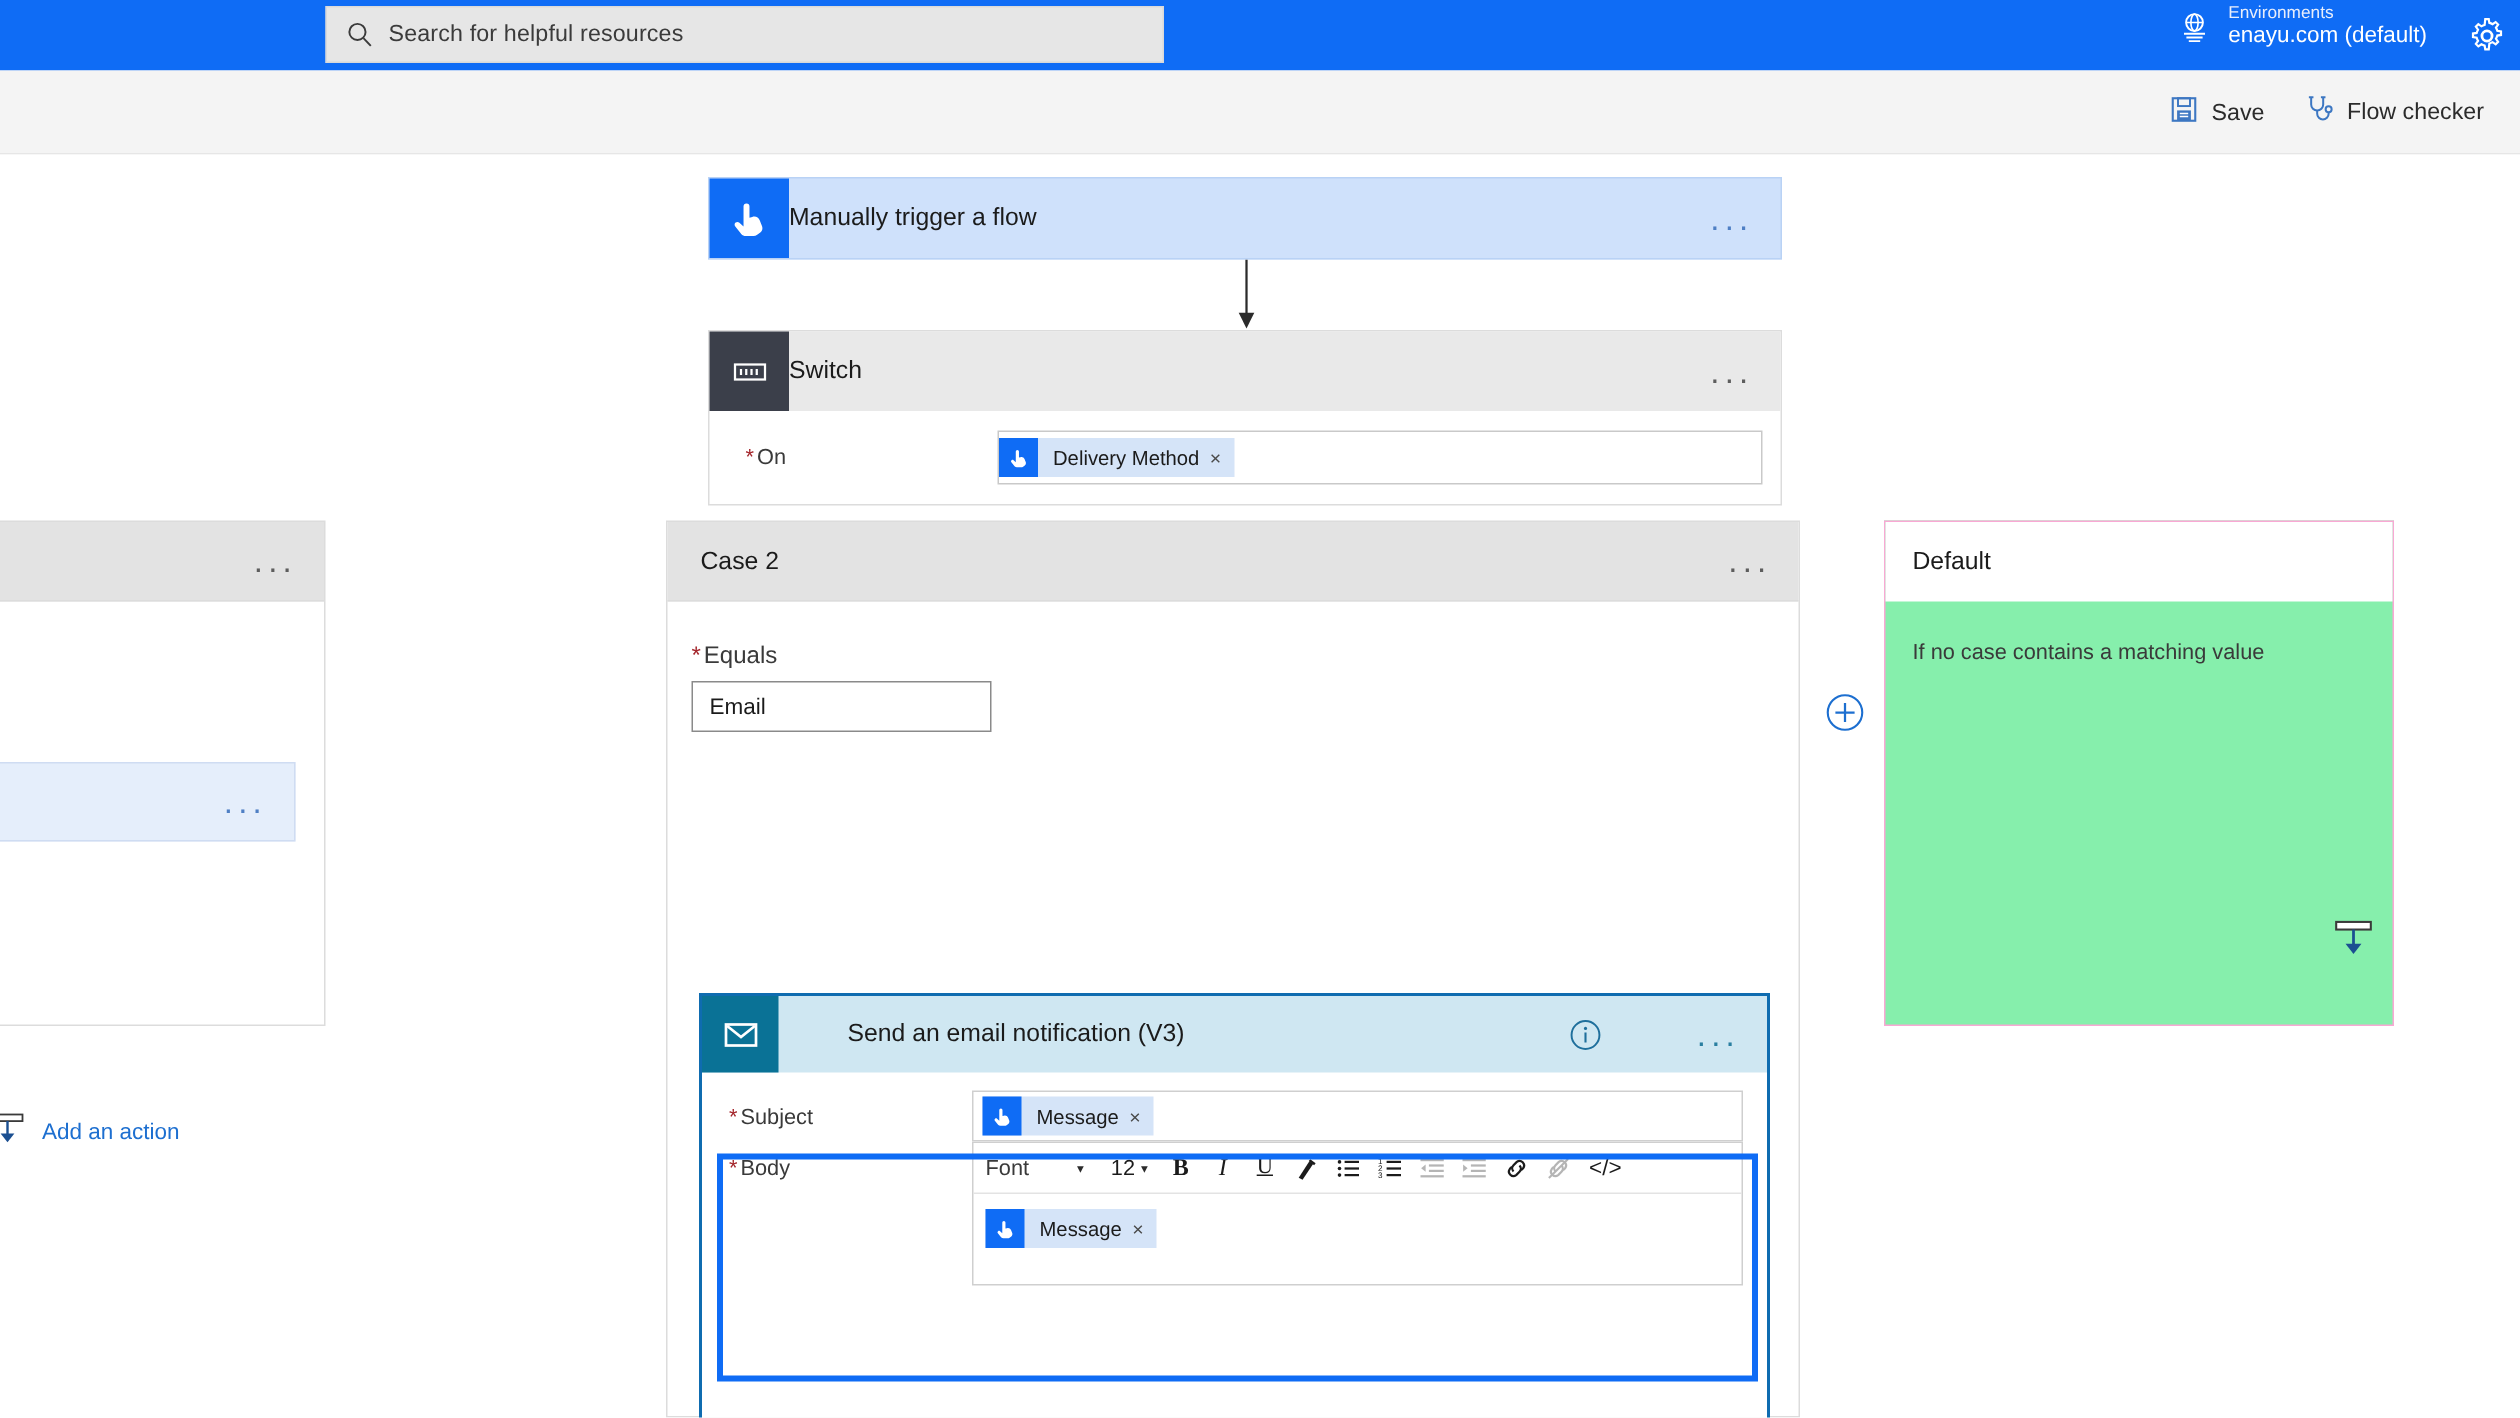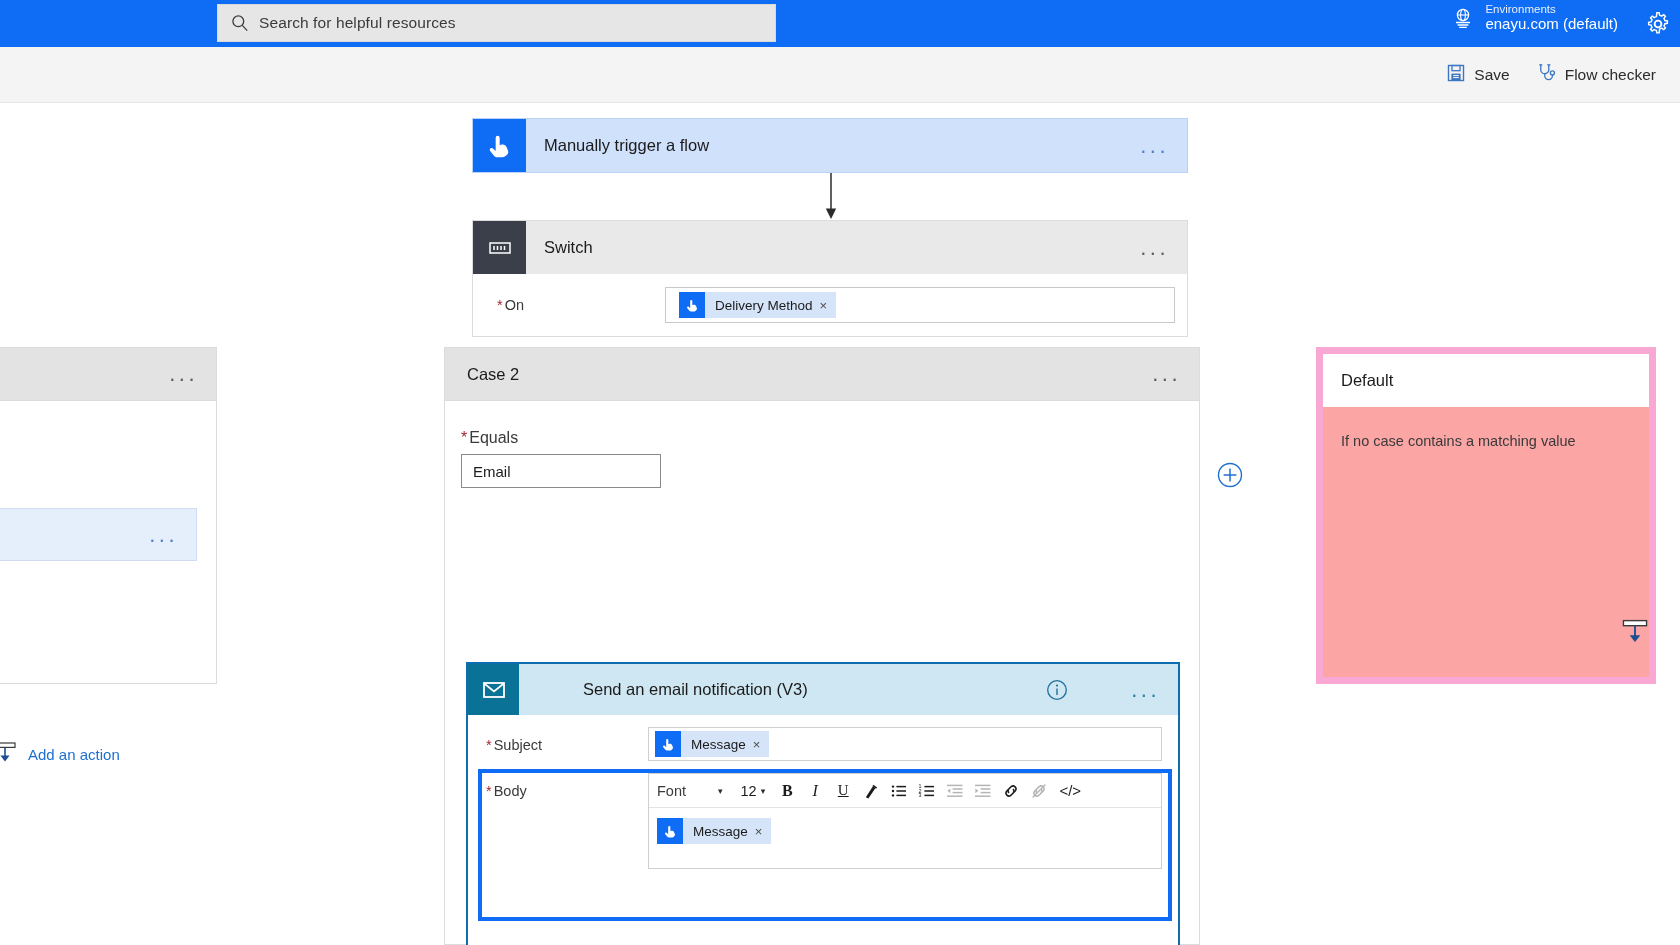--- a/index.html
+++ b/index.html
@@ -77,21 +77,21 @@
   
   .card-header {
     display: flex; align-items: center;
     height: 53px;
   }
   .card-icon {
     width: 53px; height: 53px; flex: 0 0 53px;
     display: flex; align-items: center; justify-content: center;
   }
   .card-title {
-    font-size: 16.5px; color: #1b1b1b; padding-left: 18px;
+    font-size: 16.5px; color: #1b1b1b; 
     white-space: nowrap;
   }
   .ellipsis {
     margin-left: auto; padding-right: 18px;
     letter-spacing: 3.5px; font-size: 22px; line-height: 10px;
     color: #4f7fc4; cursor: pointer; user-select: none;
   }
   .ellipsis.grey { color: #5d5d5d; }
   .ellipsis.teal { color: #2a7fa0; }
 
@@ -127,21 +127,21 @@
     height: 62px; padding: 0 12px 0 24px; gap: 16px;
   }
   .field-label {
     font-size: 14.5px; color: #3a3a3a;
     width: 152px; flex: 0 0 152px;
   }
   .req { color: #a4262c; margin-right: 2px; }
   .token-input {
     flex: 1 1 auto; height: 36px;
     border: 1px solid #c9c9c9; background: #ffffff;
-    display: flex; align-items: center; padding-left: 13px;
+    display: flex; align-items: center; padding-left: 0;
   }
   .token {
     display: inline-flex; align-items: center;
     height: 26px; background: #d5e4f8;
     font-size: 13.5px; color: #1b1b1b;
     cursor: pointer;
   }
   .token-ic {
     width: 26px; height: 26px; flex: 0 0 26px;
     background: #0f6cf5;
@@ -271,23 +271,23 @@
   }
 
   
   .plus-btn {
     position: absolute; left: 1215px; top: 357px;
     width: 30px; height: 30px; cursor: pointer;
   }
 
   
   .default-card {
-    position: absolute; left: 1316px; top: 244px;
+    position: absolute; left: 1256px; top: 244px;
     width: 340px; height: 337px;
-    background: #fca5a5; border: 7px solid #f9a8d4;
+    background: #86efac; border: 1px solid #f9a8d4;
   }
   .default-head {
     height: 53px; display: flex; align-items: center;
     background: #ffffff;
   }
   .default-title { font-size: 16.5px; color: #1b1b1b; padding-left: 18px; }
   .default-desc {
     font-size: 14.5px; color: #3a3a3a;
     padding: 26px 0 0 18px;
   }
@@ -473,21 +473,21 @@
                 <svg width="15" height="15" viewBox="0 0 24 24">
                   <path d="M10 3.2a1.7 1.7 0 0 1 1.7 1.7v6.4l1.6-.5c1.9-.6 3.6.3 4.3 2l1.3 3.3c.5 1.3.1 2.8-1 3.6l-1.8 1.3c-.6.45-1.35.7-2.1.7H9.6c-1 0-1.95-.45-2.6-1.2L3.6 16.3c-.6-.7-.5-1.7.2-2.25.65-.5 1.55-.45 2.15.1l2.35 2.1V4.9A1.7 1.7 0 0 1 10 3.2z" fill="#ffffff"></path>
                 </svg>
               </span>
               <span class="token-txt">Message</span>
               <span class="token-x">×</span>
             </span>
           </div>
         </div>
 
-        <div class="frow" style="margin-top:12px;">
+        <div class="frow" style="margin-top:0;">
           <span class="field-label"><span class="req">*</span><span>Body</span></span>
           <div class="rte">
             <div class="rte-toolbar">
               <div class="font-select">
                 <span>Font</span>
                 <span class="caret">▾</span>
               </div>
               <div class="size-select">
                 <span>12</span>
                 <span class="caret">▾</span>

